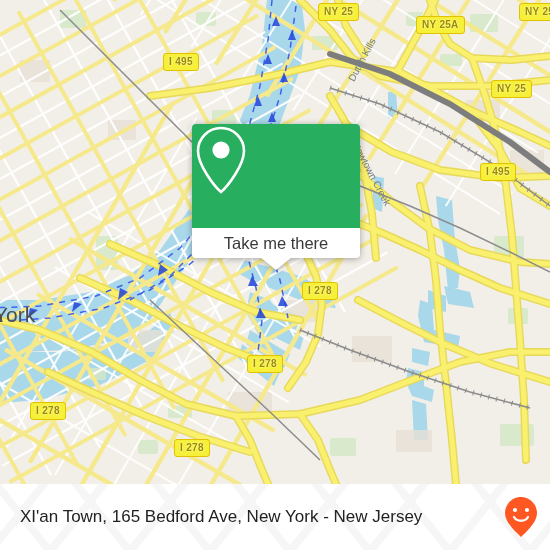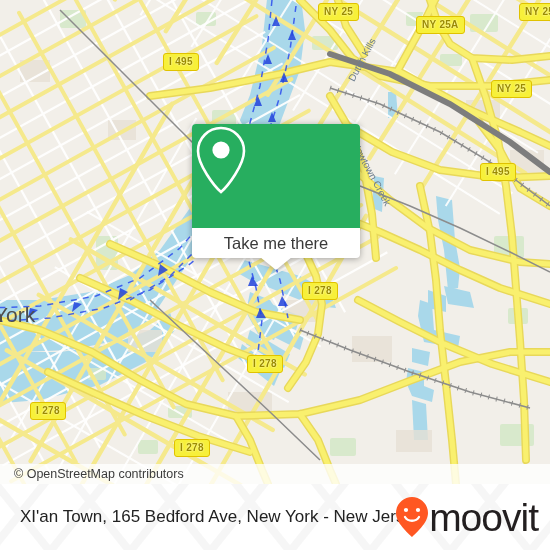--- a/index.html
+++ b/index.html
@@ -459,21 +459,20 @@
           <svg width="58" height="72" viewBox="0 0 58 72">
             <path d="M29,4 C16.3,4 6,14.3 6,27 C6,41 22,62 29,68 C36,62 52,41 52,27 C52,14.3 41.7,4 29,4 Z" fill="none" stroke="#ffffff" stroke-width="2.6"></path>
             <circle cx="29" cy="26" r="8.6" fill="#ffffff"></circle>
           </svg>
         </div>
         <div id="popup-label">Take me there</div>
       </div>
       <div id="popup-tail"></div>
     </div>
 
-    <div id="attribution">© OpenStreetMap contributors</div>
   </div>
 
   <div id="footer">
     <svg id="footer-watermark" viewBox="0 0 550 66">
       <g stroke="#f0f0f0" stroke-width="8" fill="none">
         <path d="M-20,80 L60,-20"></path>
           <path d="M40,80 L120,-20"></path>
           <path d="M120,80 L200,-20"></path>
         <path d="M200,80 L280,-20"></path>
           <path d="M280,80 L360,-20"></path>
@@ -492,17 +491,16 @@
 
     <div id="footer-title">XI'an Town, 165 Bedford Ave, New York - New Jersey</div>
 
     <div id="brand">
       <svg width="34" height="42" viewBox="0 0 34 42">
         <path d="M17,1 C8.2,1 1,8.2 1,17 C1,27 13,37 17,41 C21,37 33,27 33,17 C33,8.2 25.8,1 17,1 Z" fill="#ff5722"></path>
         <circle cx="11" cy="14" r="2.1" fill="#ffffff"></circle>
         <circle cx="23" cy="14" r="2.1" fill="#ffffff"></circle>
         <path d="M10,21 C13,26 21,26 24,21" fill="none" stroke="#ffffff" stroke-width="2.3" stroke-linecap="round"></path>
       </svg>
-      <span id="brand-word">moovit</span>
     </div>
   </div>
 
 </div>
 
 </body></html>

